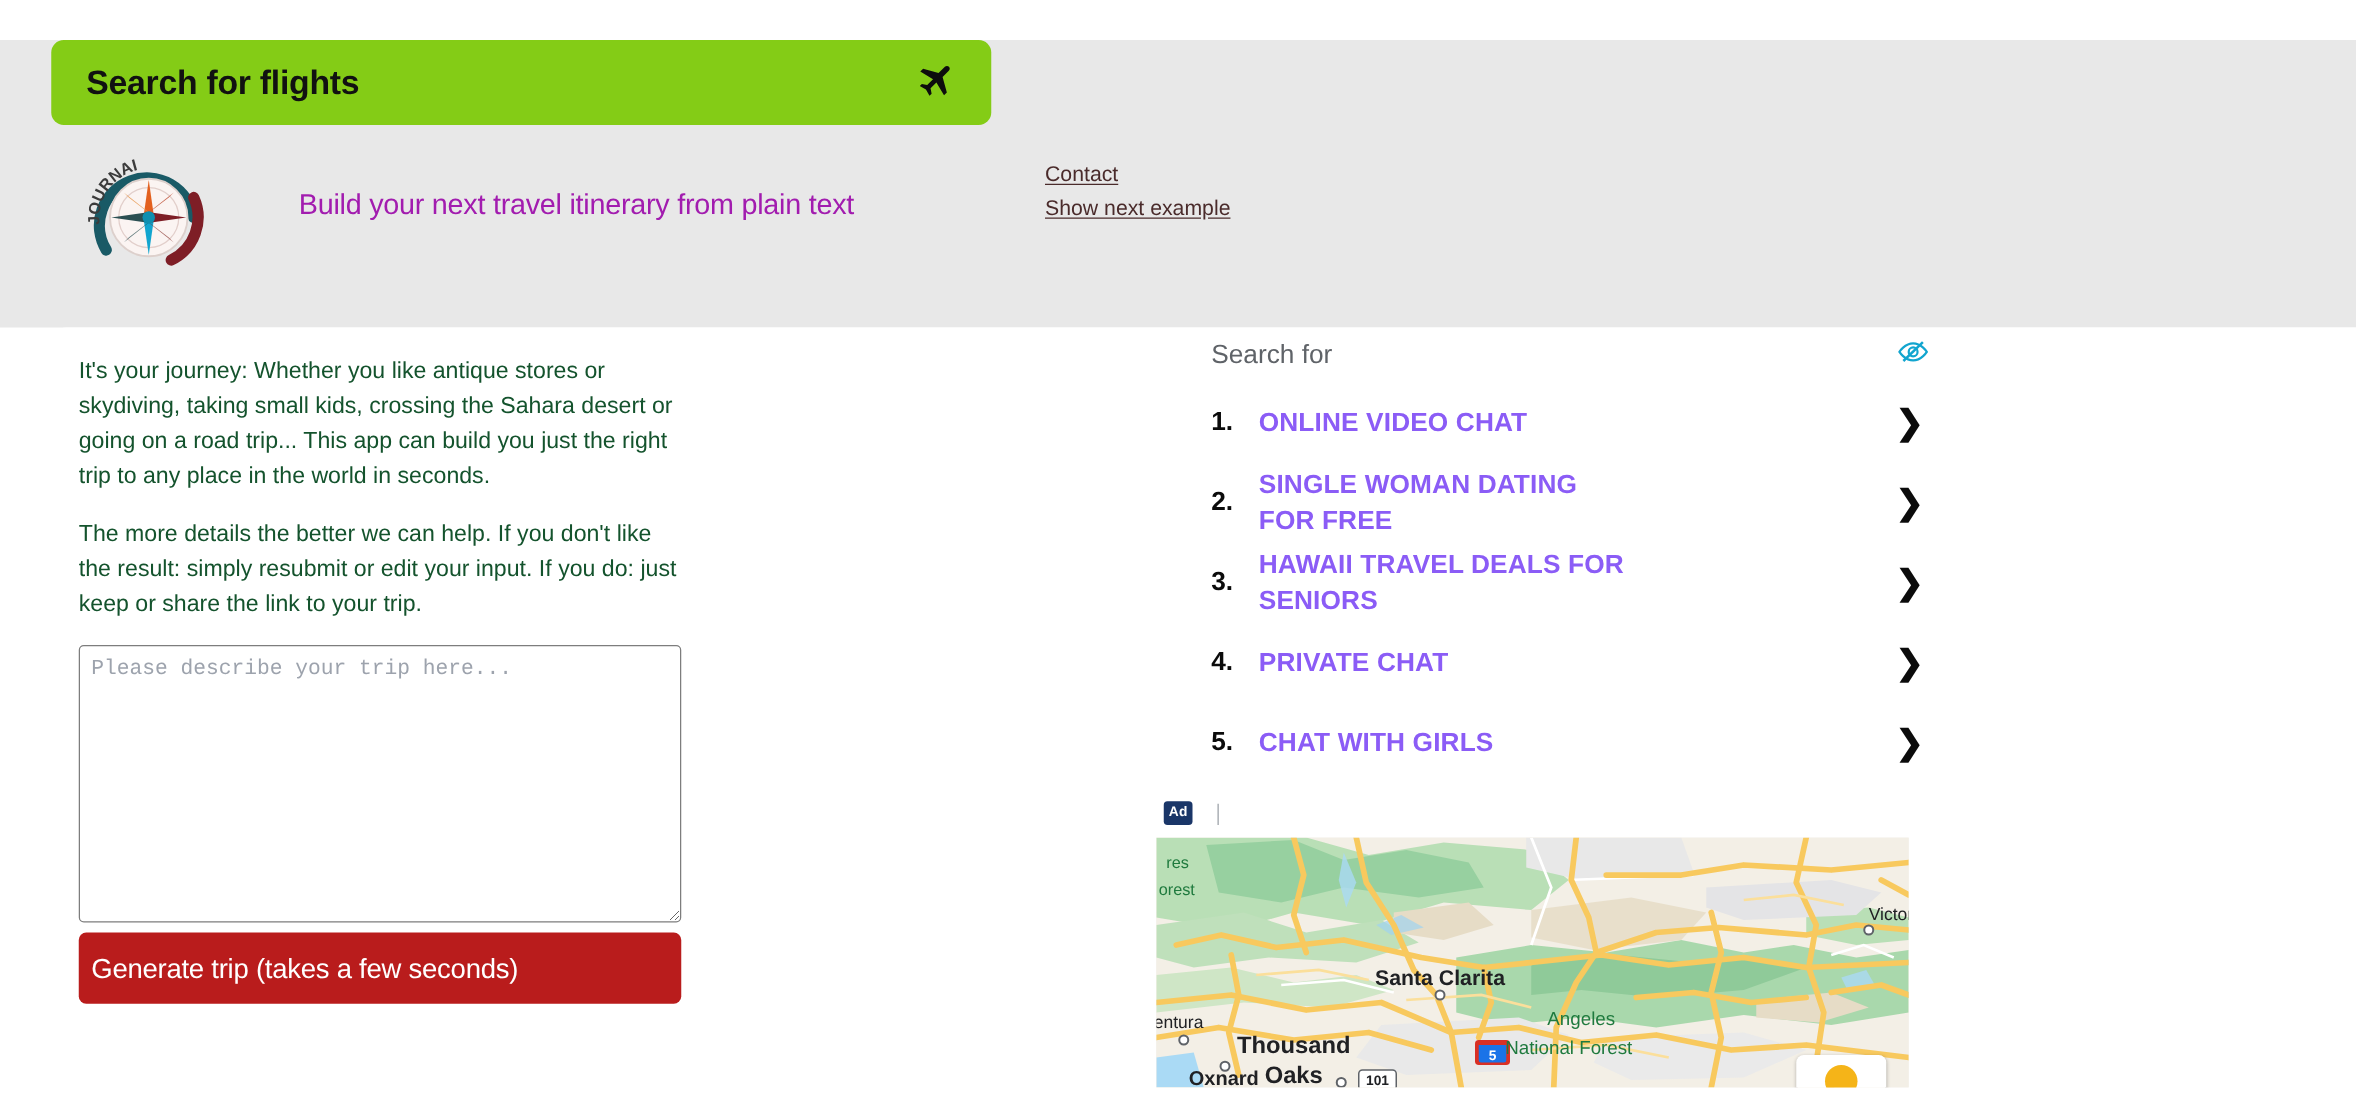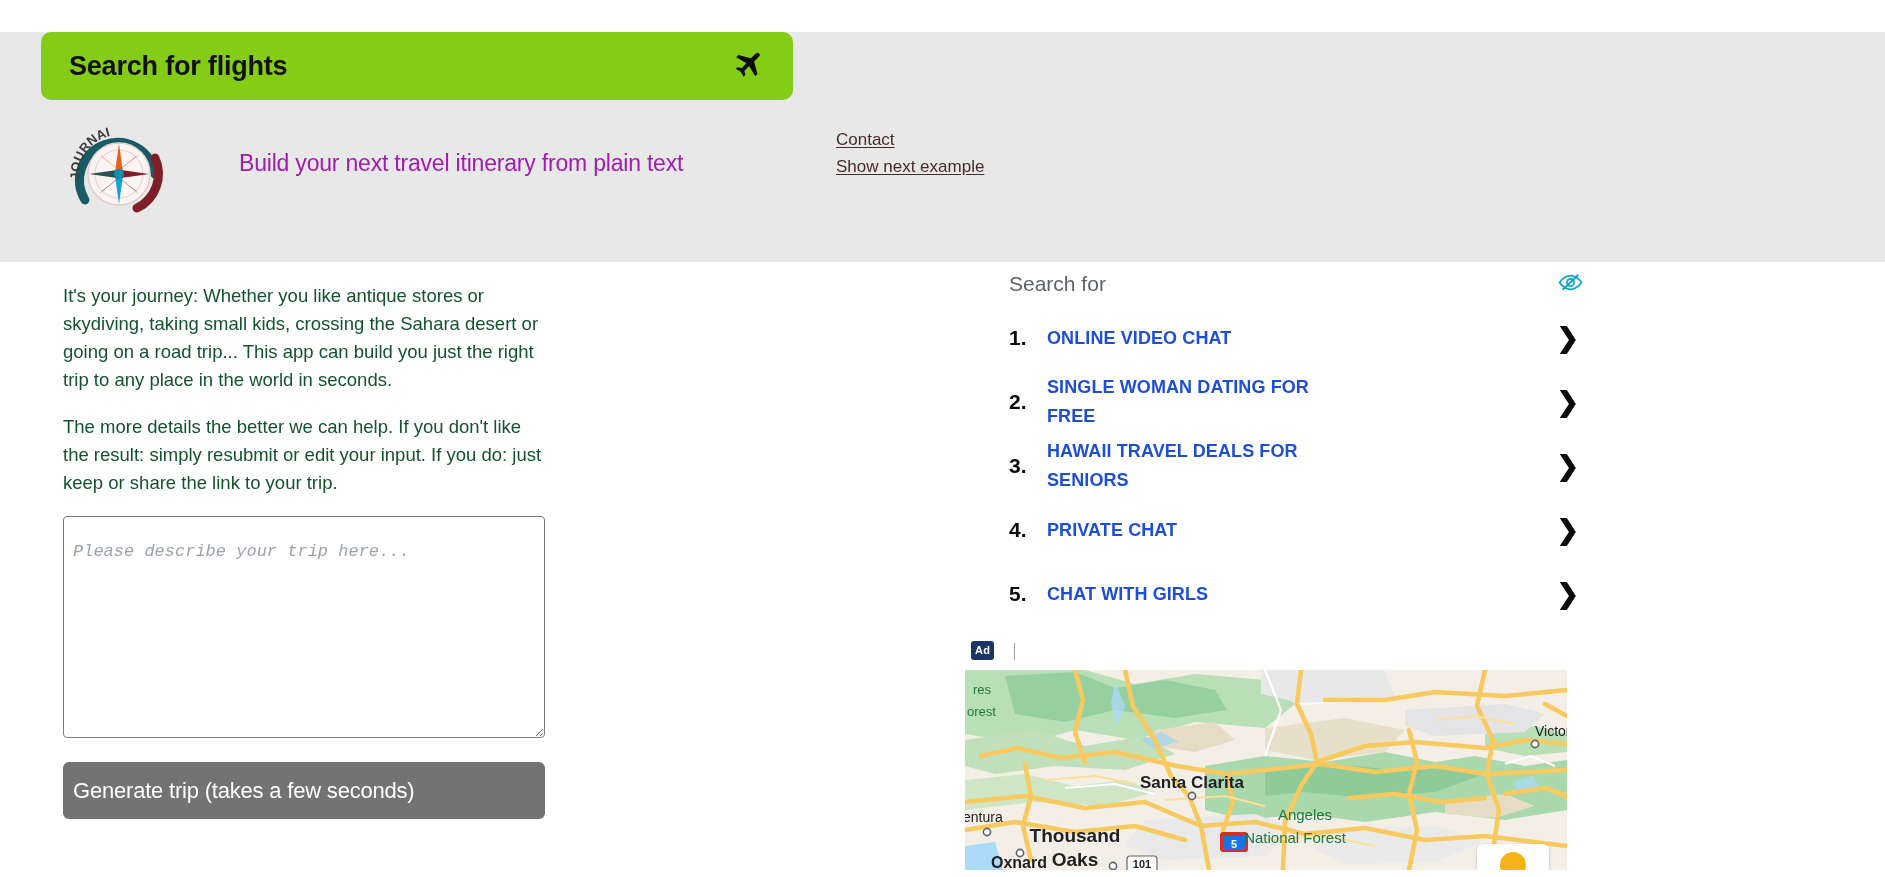--- a/index.html
+++ b/index.html
@@ -127,61 +127,59 @@
     color: #14532d;
     margin: 0 0 19px 0;
     width: 482px;
   }
   .trip-textarea {
     display: block;
     width: 482px;
     height: 222px;
     box-sizing: border-box;
     margin-top: 5px;
-    padding: 24px 9px;
+    padding: 8px 9px;
     border: 1px solid #7d7d7d;
     border-radius: 4px;
     background: #ffffff;
     font-family: "Liberation Mono", monospace;
     font-size: 17px;
     line-height: 21px;
     color: #222;
     resize: vertical;
     outline: none;
-    font-style: italic;
   }
   .trip-textarea::placeholder {
     color: #9da3ad;
     opacity: 1;
   }
   .generate-btn {
     display: block;
-    margin-top: 24px;
+    margin-top: 8px;
     width: 482px;
     height: 57px;
-    background: #737373;
+    background: #b91c1c;
     color: #ffffff;
     border: none;
     border-radius: 6px;
     font-family: "Liberation Sans", sans-serif;
     font-size: 22px;
     font-weight: 400;
     text-align: left;
     padding-left: 10px;
     letter-spacing: -0.2px;
     cursor: pointer;
   }
 
   
   .ad-col {
     position: absolute;
     left: 884px;
     top: 0px;
     width: 640px;
-    margin-left: 40px;
   }
   .ad-head {
     position: relative;
     height: 44px;
     display: flex;
     align-items: center;
     justify-content: space-between;
     padding: 0 22px 0 44px;
     box-sizing: border-box;
   }
@@ -201,23 +199,23 @@
     cursor: pointer;
   }
   .ad-num {
     font-size: 21px;
     font-weight: 700;
     color: #0b0b0b;
     width: 38px;
     flex: 0 0 38px;
   }
   .ad-text {
-    font-size: 18px;
+    font-size: 21px;
     font-weight: 700;
-    color: #1d4ed8;
+    color: #8b5cf6;
     line-height: 29px;
     letter-spacing: 0.1px;
     flex: 1 1 auto;
     max-width: 300px;
   }
   .ad-chev {
     flex: 0 0 auto;
     font-size: 27px;
     font-weight: 700;
     color: #0b0b0b;

